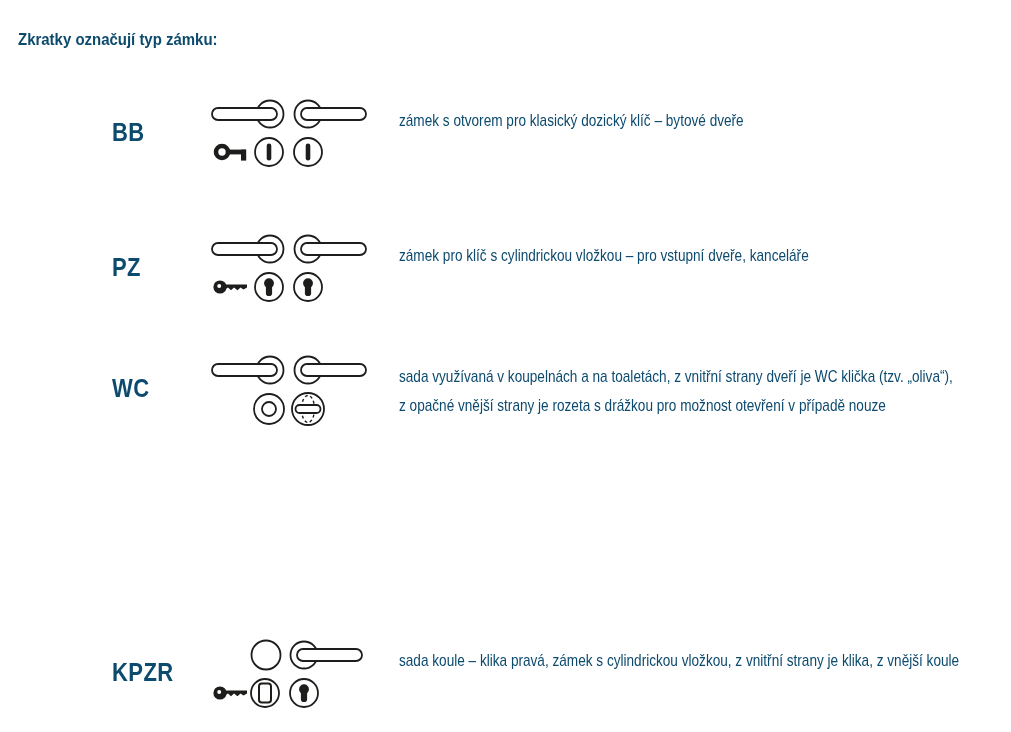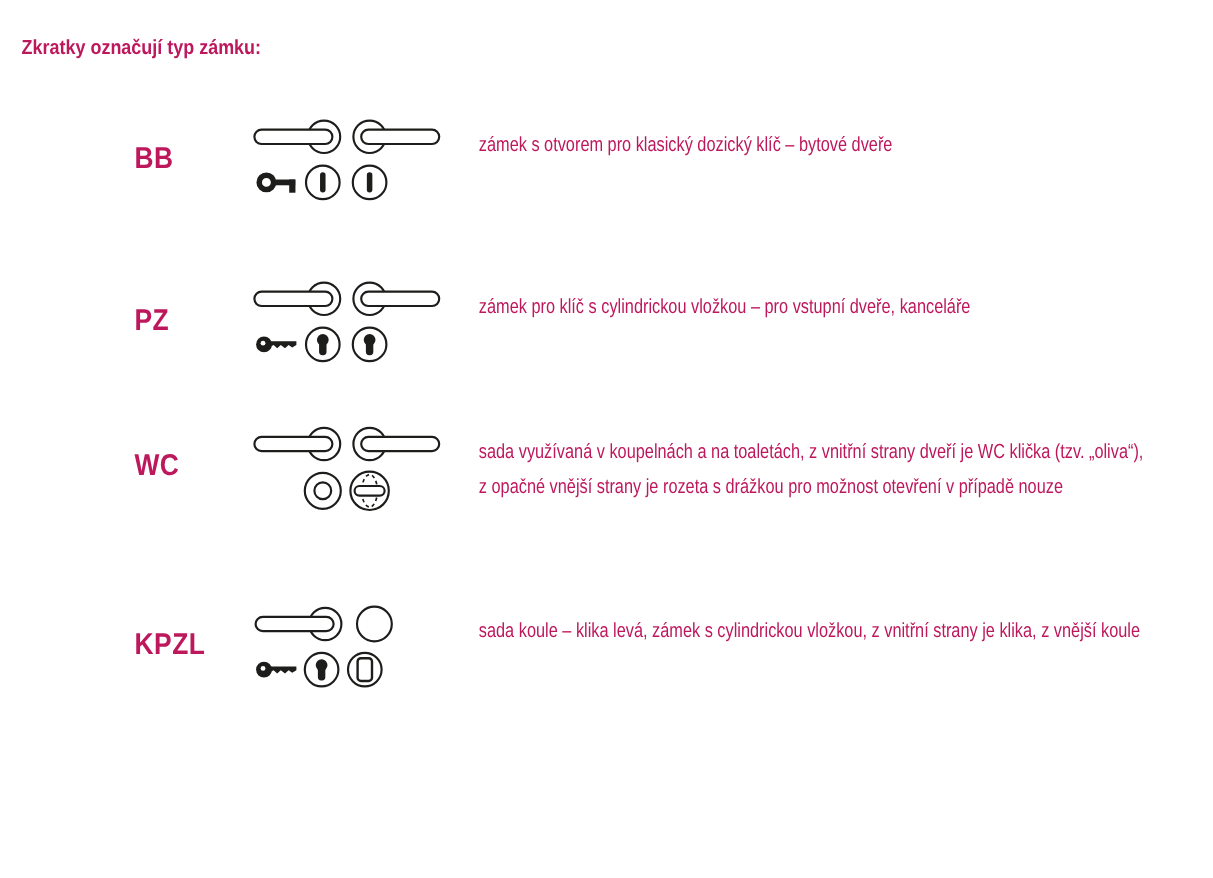--- a/index.html
+++ b/index.html
@@ -2,21 +2,21 @@
 <html><head>
 <meta charset="utf-8">
 <style>
   html, body { margin: 0; padding: 0; background: #ffffff; }
   .page {
     position: relative;
     width: 1011px;
     height: 732px;
     background: #ffffff;
     overflow: hidden;
-    color: #be185d;
+    color: #0c4a6e;
     font-family: "Liberation Sans", sans-serif;
   }
   .title {
     position: absolute;
     left: 18px;
     top: 19px;
     font-size: 17px;
     line-height: 20px;
     font-weight: 700;
     white-space: nowrap;
@@ -142,28 +142,28 @@
       <use href="#g-handle-r" x="100" y="15"></use>
       <use href="#g-rosette-inner" x="61" y="54"></use>
       <use href="#g-oliva" x="100" y="54"></use>
     </svg>
     <div class="desc">
       <span class="line">sada využívaná v koupelnách a na toaletách, z vnitřní strany dveří je WC klička (tzv. „oliva“),</span>
       <span class="line">z opačné vnější strany je rozeta s drážkou pro možnost otevření v případě nouze</span>
     </div>
   </section>
 
-  <section class="row row-kpzl">
-    <div class="code">KPZL</div>
+
+  <section class="row row-kpzr">
+    <div class="code">KPZR</div>
     <svg class="icon" width="165" height="72" viewBox="0 0 165 72">
-      <use href="#g-handle-l" x="63" y="16"></use>
-      <use href="#g-knob" x="104" y="16"></use>
+      <use href="#g-knob" x="58" y="16"></use>
+      <use href="#g-handle-r" x="96" y="16"></use>
       <use href="#g-mod-key" x="23" y="54"></use>
-      <use href="#g-rosette-pz" x="60" y="54"></use>
-      <use href="#g-rosette-blind" x="96" y="54"></use>
+      <use href="#g-rosette-blind" x="57" y="54"></use>
+      <use href="#g-rosette-pz" x="96" y="54"></use>
     </svg>
     <div class="desc">
-      <span class="line">sada koule – klika levá, zámek s cylindrickou vložkou, z vnitřní strany je klika, z vnější koule</span>
+      <span class="line">sada koule – klika pravá, zámek s cylindrickou vložkou, z vnitřní strany je klika, z vnější koule</span>
     </div>
   </section>
-
 
 </div>
 
 </body></html>

